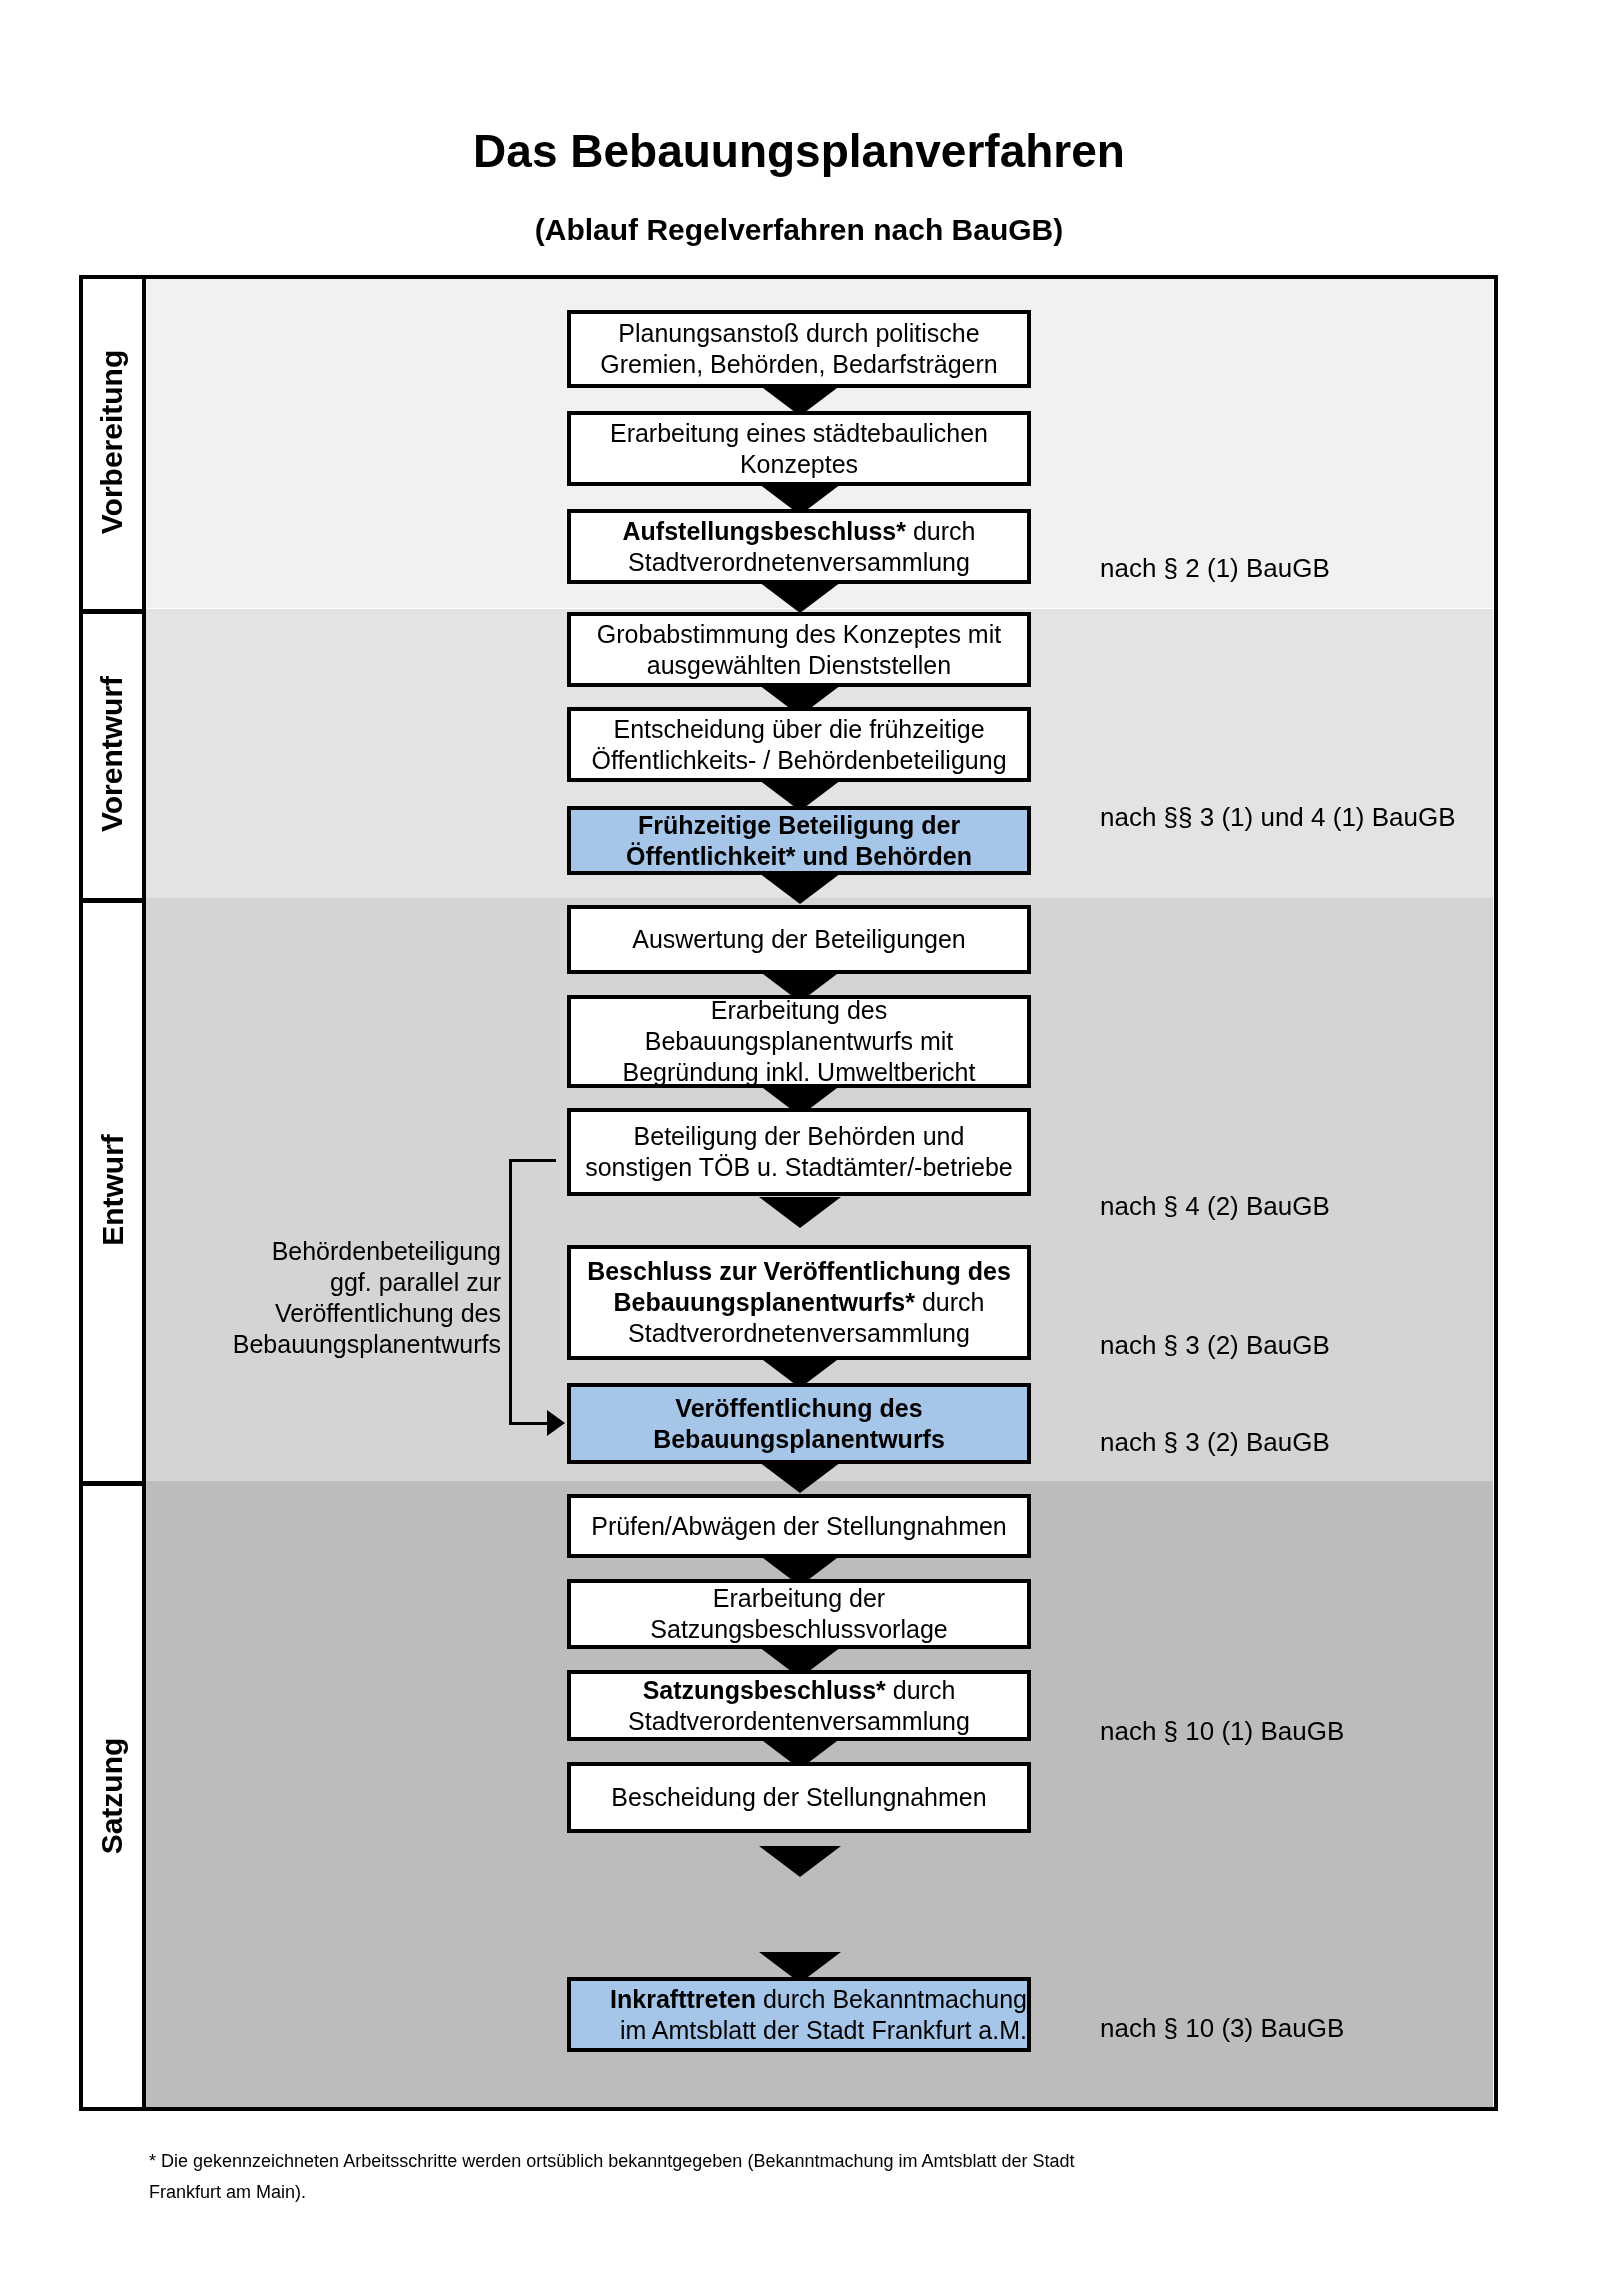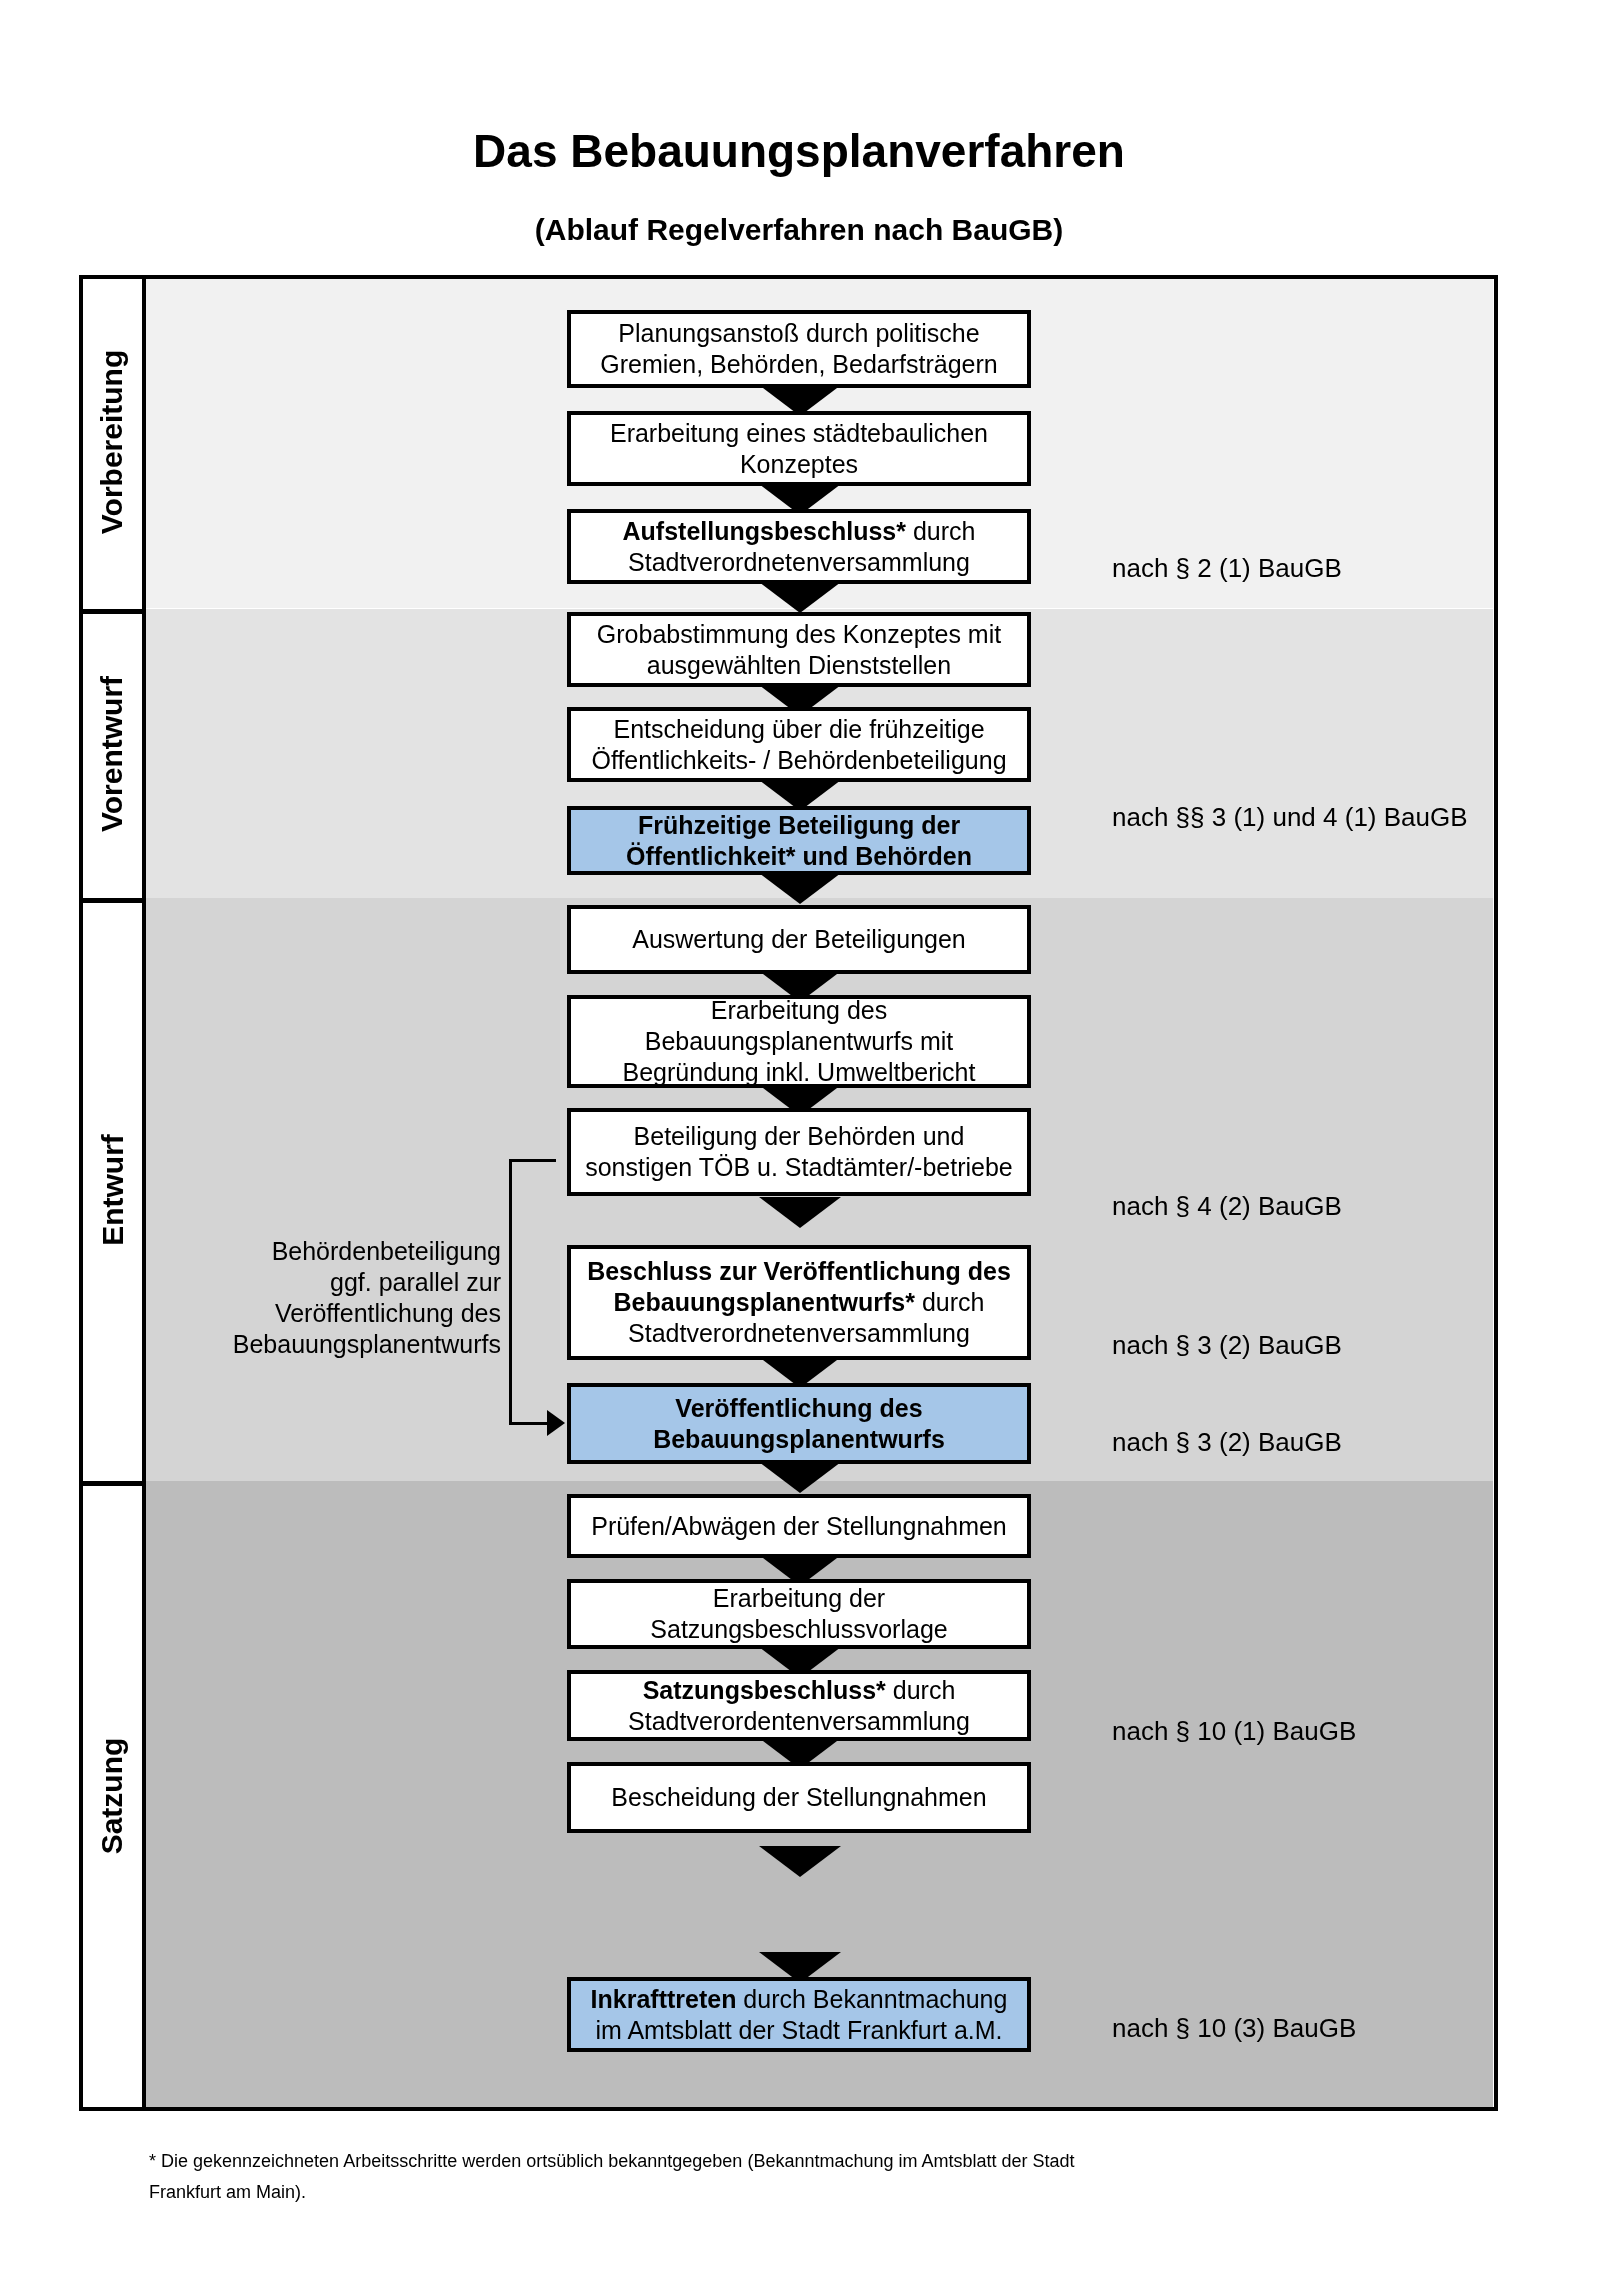--- a/index.html
+++ b/index.html
@@ -40,21 +40,20 @@
   }
   .box .bl{width:100%;}
   .arrow{
     position:absolute;left:759px;width:0;height:0;z-index:7;
     border-left:41px solid transparent;border-right:41px solid transparent;
     border-top:31px solid #000;
   }
   .ref{
     position:absolute;left:1100px;width:367px;font-size:26px;z-index:8;
     white-space:nowrap;
-    margin-left:12px;
   }
   .annotation{
     position:absolute;left:213px;top:1236px;width:288px;text-align:right;
     font-size:25px;line-height:31px;z-index:8;
   }
   .cline{position:absolute;background:#000;z-index:7;}
   .chead{
     position:absolute;left:547px;top:1410px;width:0;height:0;z-index:7;
     border-top:13px solid transparent;border-bottom:13px solid transparent;
     border-left:18.3px solid #000;
@@ -194,21 +193,21 @@
   <div class="box" style="top:1670px;height:71px">
     <div class="bl"><b>Satzungsbeschluss*</b><span> durch</span></div>
     <div class="bl"><b></b><span>Stadtverordentenversammlung</span></div>
   </div>
 
   <div class="box" style="top:1762px;height:71px">
     <div class="bl"><b></b><span>Bescheidung der Stellungnahmen</span></div>
   </div>
 
 
-  <div class="box hl" style="top: 1977px; height: 75px; background: rgb(165, 198, 232);">
+  <div class="box hl" style="top: 1977px; height: 75px; background: rgb(165, 198, 232); text-align: right;">
     <div class="bl"><b>Inkrafttreten</b><span> durch Bekanntmachung</span></div>
     <div class="bl"><b></b><span>im Amtsblatt der Stadt Frankfurt a.M.</span></div>
   </div>
 
   <div class="ref" style="top:553px">nach § 2 (1) BauGB</div>
   <div class="ref" style="top:802px">nach §§ 3 (1) und 4 (1) BauGB</div>
   <div class="ref" style="top:1191px">nach § 4 (2) BauGB</div>
   <div class="ref" style="top:1330px">nach § 3 (2) BauGB</div>
   <div class="ref" style="top:1427px">nach § 3 (2) BauGB</div>
   <div class="ref" style="top:1716px">nach § 10 (1) BauGB</div>

